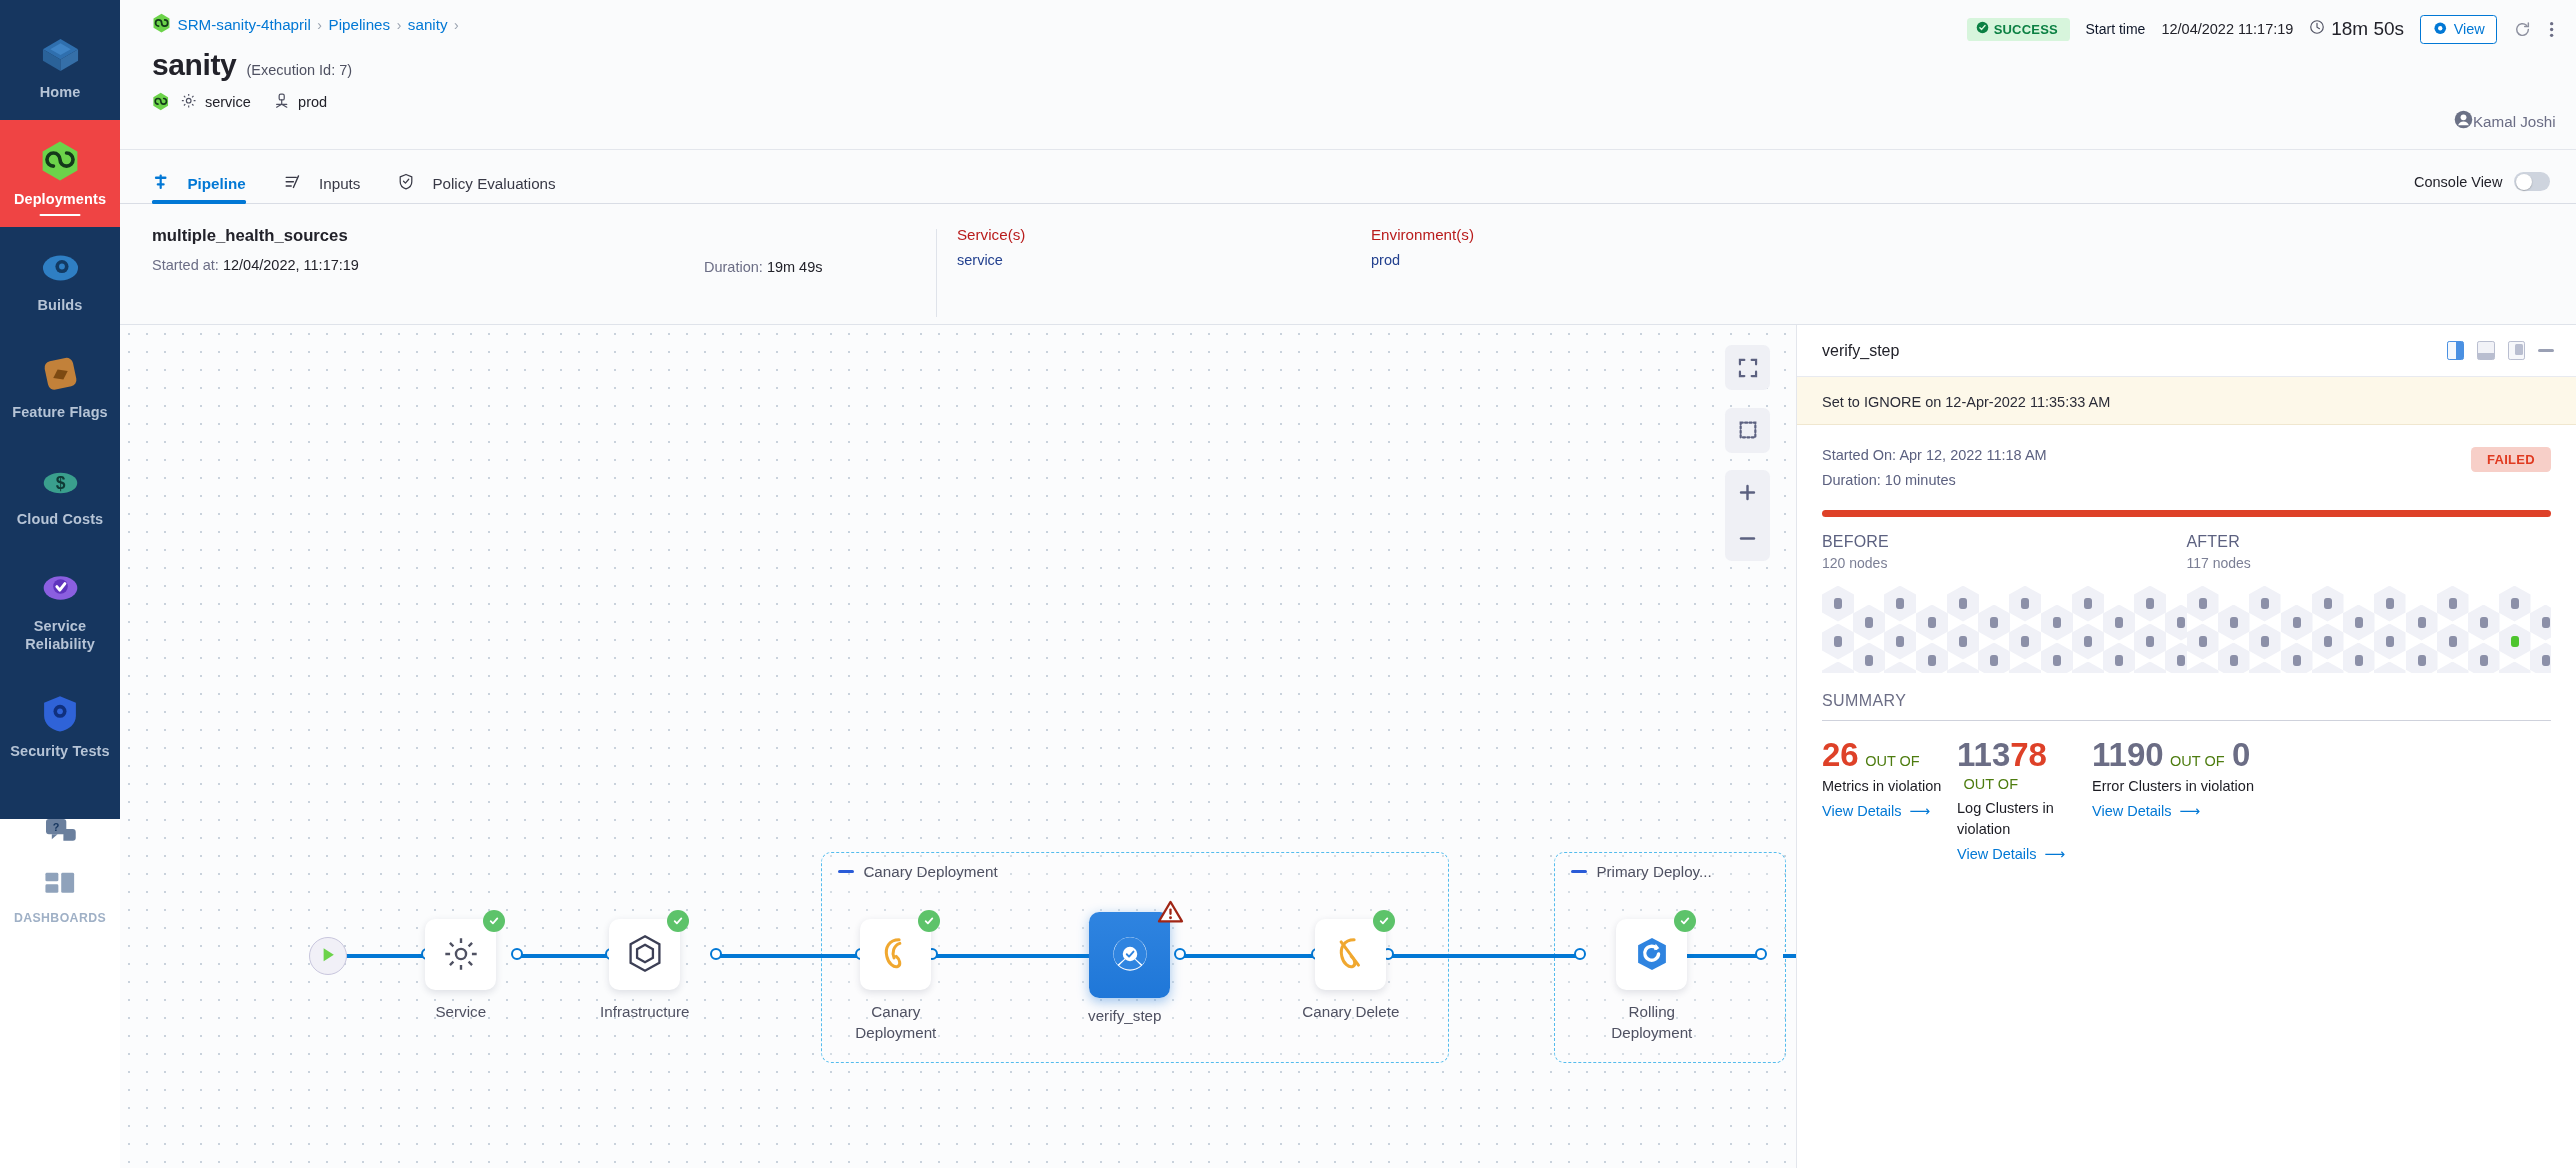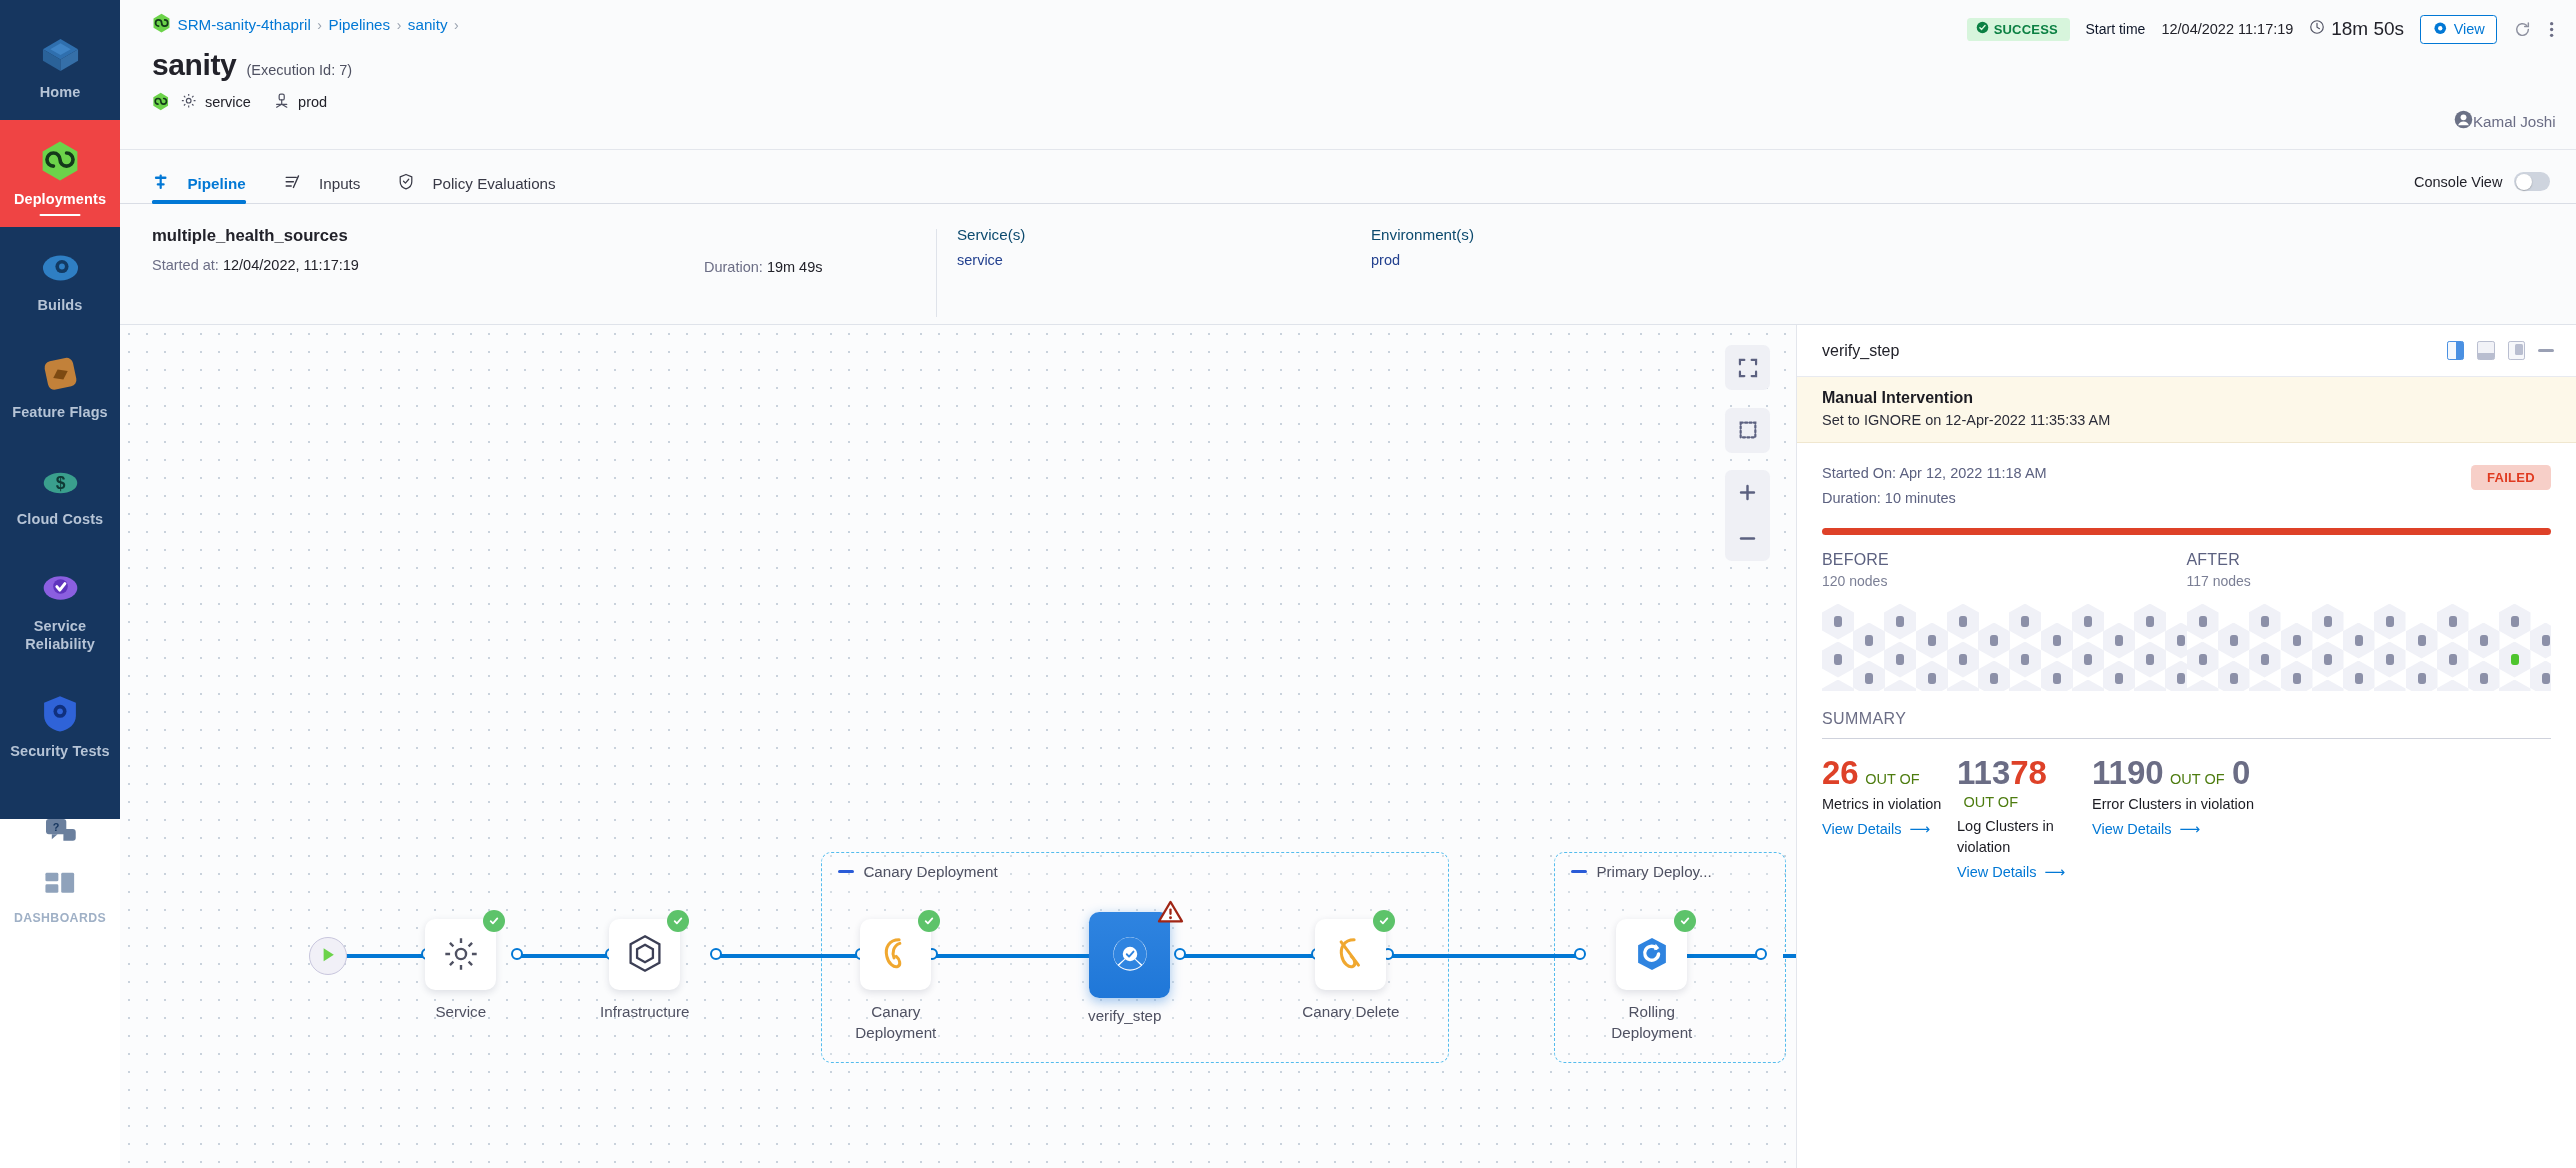--- a/index.html
+++ b/index.html
@@ -116,21 +116,21 @@
     display:flex; align-items:flex-start; padding:22px 32px 0 32px; gap:0;
   }
   .info-left { width:552px; }
   .info-name { font-size:16.7px; font-weight:700; color:#22222a; }
   .info-sub { margin-top:11px; font-size:14.5px; color:#6b6d85; }
   .info-sub b { color:#22222a; font-weight:400; }
   .info-dur { width:232px; padding-top:33px; font-size:14.5px; color:#6b6d85; }
   .info-dur b { color:#22222a; font-weight:400; }
   .vline { width:0.7px; align-self:stretch; background:#dfe3ea; margin:2.9px 20.3px 7.3px 0; }
   .info-col { width:414px; }
-  .info-col-h { font-size:15.2px; color:#0c4a6e; }
+  .info-col-h { font-size:15.2px; color:#b91c1c; }
   .info-col-v { margin-top:9.4px; font-size:14.5px; color:#23418f; cursor:pointer; }
 
   
   .split { flex:1 1 auto; display:flex; min-height:0; }
 
   
   .canvas {
     position:relative; flex:1 1 auto; min-width:0;
     background-color:#fbfcfd;
     background-image:
@@ -717,21 +717,20 @@
           <div class="panel-title">verify_step</div>
           <div class="panel-icons">
             <span class="li li-1"></span>
             <span class="li li-2"></span>
             <span class="li li-3"></span>
             <span class="li-min"></span>
           </div>
         </div>
 
         <div class="banner">
-          <div class="banner-t">Manual Intervention</div>
           <div class="banner-s">Set to IGNORE on 12-Apr-2022 11:35:33 AM</div>
         </div>
 
         <div class="panel-body">
           <div class="pb-row">
             <div class="pb-left">
               <div class="pb-line">Started On: Apr 12, 2022 11:18 AM</div>
               <div class="pb-line">Duration: 10 minutes</div>
             </div>
             <div class="failed-pill">FAILED</div>

